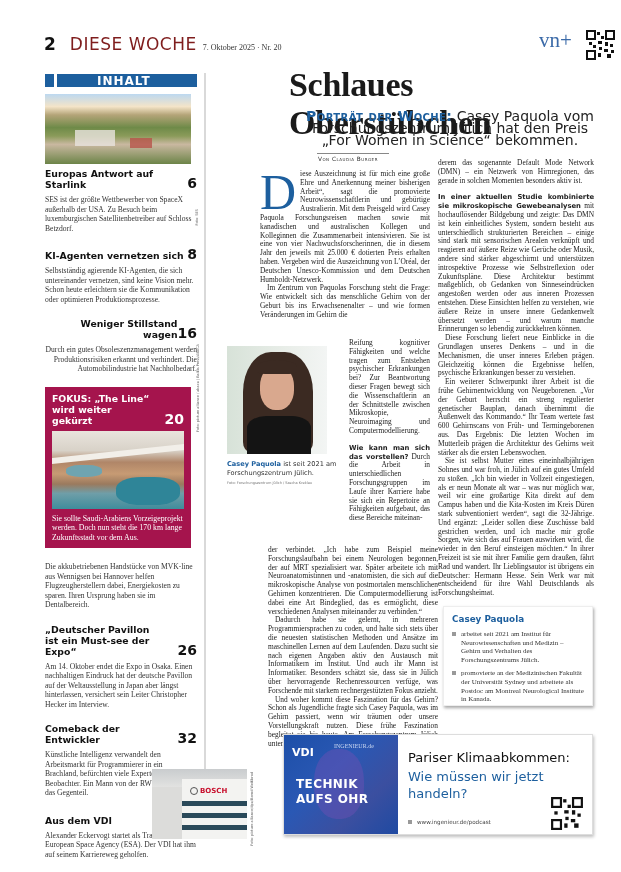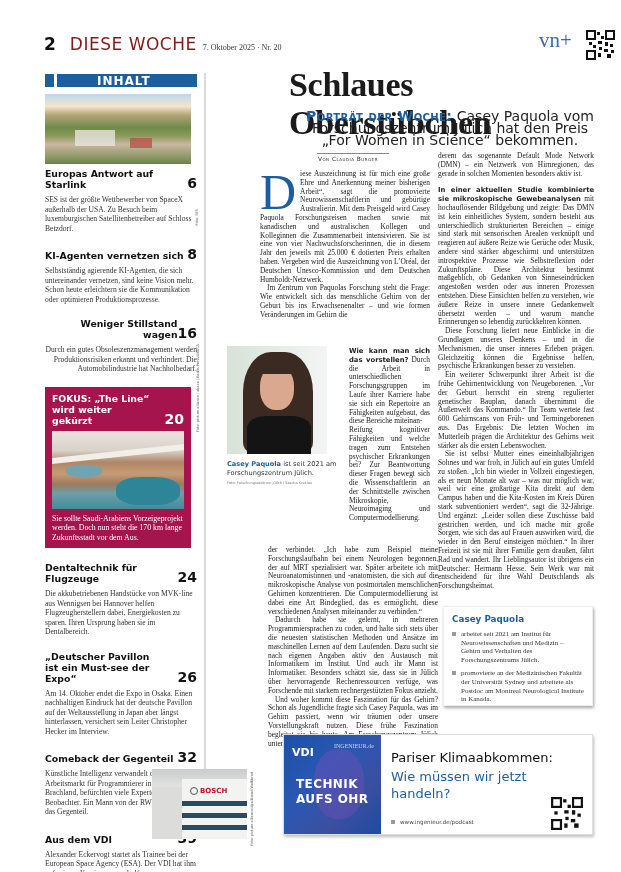--- a/index.html
+++ b/index.html
@@ -73,21 +73,21 @@
   .cap .nm { color: #1d5f9e; font-weight: bold; }
   .cap-credit { position: absolute; left: 227px; top: 481px; font-family: "DejaVu Sans", sans-serif; font-size: 3.5px; color: #777; }
 
   .infobox { position: absolute; left: 443px; top: 606px; width: 150px; height: 100px; background: #fff; box-shadow: 1px 2px 3px rgba(0,0,0,0.35); border: 1px solid #eee; padding: 7px 8px; }
   .infobox .ib-title { font-family: "DejaVu Sans", sans-serif; font-weight: bold; font-size: 8.8px; color: #1d5f9e; margin-bottom: 6px; }
   .infobox .ib-item { display: flex; font-family: "Liberation Serif", serif; font-size: 7px; line-height: 8.6px; color: #333; margin-bottom: 5px; }
   .infobox .bullet { width: 4px; height: 4px; background: #999; margin: 2px 5px 0 0; flex-shrink: 0; }
 
   
   .ad { position: absolute; left: 283px; top: 734px; width: 310px; height: 101px; border: 1px solid #ddd; box-shadow: 1px 2px 3px rgba(0,0,0,0.25); background: #fff; display: flex; }
-  .ad-left { width: 97px; height: 100%; background: linear-gradient(135deg, #1d4fa8 0%, #2a58b4 40%, #3b4fa0 70%, #1f4aa2 100%); position: relative; color: #fff; overflow: hidden; }
+  .ad-left { width: 114px; height: 100%; background: linear-gradient(135deg, #1d4fa8 0%, #2a58b4 40%, #3b4fa0 70%, #1f4aa2 100%); position: relative; color: #fff; overflow: hidden; }
   .ad-left .fig { position: absolute; left: 30px; top: 14px; width: 50px; height: 70px; border-radius: 45%; background: rgba(110,80,180,0.45); }
   .ad-left .vdi { position: absolute; left: 8px; top: 11px; font-family: "DejaVu Sans", sans-serif; font-weight: bold; font-size: 11px; }
   .ad-left .ing { position: absolute; left: 50px; top: 8px; font-family: "Liberation Serif", serif; font-size: 6px; color: #c9d6f0; }
   .ad-left .tk { position: absolute; left: 12px; top: 42px; font-family: "DejaVu Sans", sans-serif; font-weight: bold; font-size: 12px; line-height: 15px; letter-spacing: 0.4px; }
   .ad-right { flex: 1; position: relative; padding: 15px 16px 0 10px; }
   .ad-h1 { font-family: "DejaVu Sans", sans-serif; font-size: 13px; color: #111; }
   .ad-h2 { font-family: "DejaVu Sans", sans-serif; font-size: 13px; color: #1d5f9e; line-height: 17px; margin-top: 3px; }
   .ad-url { position: absolute; left: 10px; top: 84px; font-family: "DejaVu Sans", sans-serif; font-size: 5.6px; color: #444; display: flex; align-items: center; }
   .ad-url .sq { width: 4px; height: 4px; background: #999; margin-right: 5px; }
   .qr-ad { position: absolute; right: 8px; top: 62px; width: 34px; height: 33px; }
@@ -165,38 +165,34 @@
     <div class="fokus-photo">
       <div class="wall"></div>
         <div class="pool2"></div>
         <div class="pool"></div>
     </div>
     <div class="toc-desc">Sie sollte Saudi-Arabiens Vorzeigeprojekt werden. Doch nun steht die 170 km lange Zukunftsstadt vor dem Aus.</div>
   </div>
   <div class="credit-v" style="left:151px; top:270px;">Foto: picture alliance / abaca | Balkis Press/ABACA</div>
 
   <div class="toc-item" style="margin-top:14px;">
-    <div class="toc-head">
-      <span class="toc-title">Dentaltechnik für Flugzeuge</span>
-      <span class="toc-num">24</span>
-    </div>
     <div class="toc-desc">Die akkubetriebenen Handstücke von MVK-line aus Wennigsen bei Hannover helfen Flugzeugherstellern dabei, Energiekosten zu sparen. Ihren Ursprung haben sie im Dentalbereich.</div>
   </div>
 
   <div class="toc-item" style="margin-top:14px;">
     <div class="toc-head">
       <span class="toc-title" style="width:110px;">„Deutscher Pavillon ist ein Must-see der Expo“</span>
       <span class="toc-num">26</span>
     </div>
     <div class="toc-desc">Am 14. Oktober endet die Expo in Osaka. Einen nachhaltigen Eindruck hat der deutsche Pavillon auf der Weltausstellung in Japan aber längst hinterlassen, versichert sein Leiter Christopher Hecker im Interview.</div>
   </div>
 
   <div class="toc-item" style="margin-top:14px;">
     <div class="toc-head">
-      <span class="toc-title">Comeback der Gegenteil</span>
+      <span class="toc-title">Comeback der Entwickler</span>
       <span class="toc-num">32</span>
     </div>
     <div class="toc-desc">Künstliche Intelligenz verwandelt den Arbeitsmarkt für Programmierer in ein Brachland, befürchten viele Experten und Beobachter. Ein Mann von der RWTH glaubt an das Gegenteil.</div>
   </div>
 
   <div class="toc-item" style="margin-top:14px;">
     <div class="toc-head">
       <span class="toc-title">Aus dem VDI</span>
       <span class="toc-num">39</span>
     </div>
@@ -224,42 +220,42 @@
 <div class="byline-rule"></div>
 <div class="byline">Von Claudia Burger</div>
 
 <div class="col" style="left:260px; top:170px; width:170px;">
   <span class="dropcap">D</span>
   <p class="ni">iese Auszeichnung ist für mich eine große Ehre und Anerkennung meiner bisherigen Arbeit“, sagt die promovierte Neurowissenschaftlerin und gebürtige Australierin. Mit dem Preisgeld wird Casey Paquola Forschungsreisen machen sowie mit kanadischen und australischen Kollegen und Kolleginnen die Zusammenarbeit intensivieren. Sie ist eine von vier Nachwuchsforscherinnen, die in diesem Jahr den jeweils mit 25.000 € dotierten Preis erhalten haben. Vergeben wird die Auszeichnung von L’Oréal, der Deutschen Unesco-Kommission und dem Deutschen Humboldt-Netzwerk.</p>
   <p>Im Zentrum von Paquolas Forschung steht die Frage: Wie entwickelt sich das menschliche Gehirn von der Geburt bis ins Erwachsenenalter – und wie formen Veränderungen im Gehirn die</p>
 </div>
 
 <div class="col" style="left:349px; top:339px; width:81px;">
+  <p class="ni">Reifung kognitiver Fähigkeiten und welche tragen zum Entstehen psychischer Erkrankungen bei? Zur Beantwortung dieser Fragen bewegt sich die Wissenschaftlerin an der Schnittstelle zwischen Mikroskopie, Neuroimaging und Computermodellierung.</p>
   <p class="ni" style="margin-top:8px;"><b class="sans">Wie kann man sich das vorstellen?</b><span> Durch die Arbeit in unterschiedlichen Forschungsgruppen im Laufe ihrer Karriere habe sie sich ein Repertoire an Fähigkeiten aufgebaut, das diese Bereiche miteinan-</span></p>
-  <p class="ni">Reifung kognitiver Fähigkeiten und welche tragen zum Entstehen psychischer Erkrankungen bei? Zur Beantwortung dieser Fragen bewegt sich die Wissenschaftlerin an der Schnittstelle zwischen Mikroskopie, Neuroimaging und Computermodellierung.</p>
 </div>
 
 <div class="portrait">
   <div class="hair"></div>
     <div class="body"></div>
     <div class="face"></div>
     <div class="fringe"></div>
 </div>
 <div class="cap">
   <span class="nm">Casey Paquola</span><span> ist seit 2021 am Forschungszentrum Jülich.</span>
 </div>
 <div class="cap-credit">Foto: Forschungszentrum Jülich / Sascha Kreklau</div>
 
 <div class="col" style="left:268px; top:502px; width:170px;margin-top:44px;">
   <p class="ni">der verbindet. „Ich habe zum Beispiel meine Forschungslaufbahn bei einem Neurologen begonnen, der auf MRT spezialisiert war. Später arbeitete ich mit Neuroanatomistinnen und -anatomisten, die sich auf die mikroskopische Analyse von postmortalen menschlichen Gehirnen konzentrieren. Die Computermodellierung ist dabei eine Art Bindeglied, das es ermöglicht, diese verschiedenen Analysen miteinander zu verbinden.“</p>
   <p>Dadurch habe sie gelernt, in mehreren Programmiersprachen zu coden, und halte sich stets über die neuesten statistischen Methoden und Ansätze im maschinellen Lernen auf dem Laufenden. Dazu sucht sie nach eigenen Angaben aktiv den Austausch mit Informatikern im Institut. Und auch ihr Mann ist Informatiker. Besonders schätzt sie, dass sie in Jülich über hervorragende Rechenressourcen verfüge, was Forschende mit starkem rechnergestützten Fokus anzieht.</p>
   <p>Und woher kommt diese Faszination für das Gehirn? Schon als Jugendliche fragte sich Casey Paquola, was im Gehirn passiert, wenn wir träumen oder unsere Vorstellungskraft nutzen. Diese frühe Faszination begleitet sie bis heute. Am Forschungszentrum Jülich untersuchte sie unter an-</p>
 </div>
 
-<div class="col" style="left:438px; top:152px; width:156px;">
+<div class="col" style="left:438px; top:159px; width:156px;">
   <p class="ni">derem das sogenannte Default Mode Network (DMN) – ein Netzwerk von Hirnregionen, das gerade in solchen Momenten besonders aktiv ist.</p>
   <p class="ni" style="margin-top:8px;"><b class="sans">In einer aktuellen Studie kombinierte sie mikroskopische Gewebeanalysen</b><span> mit hochauflösender Bildgebung und zeigte: Das DMN ist kein einheitliches System, sondern besteht aus unterschiedlich strukturierten Bereichen – einige sind stark mit sensorischen Arealen verknüpft und reagieren auf äußere Reize wie Gerüche oder Musik, andere sind stärker abgeschirmt und unterstützen introspektive Prozesse wie Selbstreflexion oder Zukunftspläne. Diese Architektur bestimmt maßgeblich, ob Gedanken von Sinneseindrücken angestoßen werden oder aus inneren Prozessen entstehen. Diese Einsichten helfen zu verstehen, wie äußere Reize in unsere innere Gedankenwelt übersetzt werden – und warum manche Erinnerungen so lebendig zurückkehren können.</span></p>
   <p>Diese Forschung liefert neue Einblicke in die Grundlagen unseres Denkens – und in die Mechanismen, die unser inneres Erleben prägen. Gleichzeitig können die Ergebnisse helfen, psychische Erkrankungen besser zu verstehen.</p>
   <p>Ein weiterer Schwerpunkt ihrer Arbeit ist die frühe Gehirnentwicklung von Neugeborenen. „Vor der Geburt herrscht ein streng regulierter genetischer Bauplan, danach übernimmt die Außenwelt das Kommando.“ Ihr Team wertete fast 600 Gehirnscans von Früh- und Termingeborenen aus. Das Ergebnis: Die letzten Wochen im Mutterleib prägen die Architektur des Gehirns weit stärker als die ersten Lebenswochen.</p>
   <p>Sie ist selbst Mutter eines eineinhalbjährigen Sohnes und war froh, in Jülich auf ein gutes Umfeld zu stoßen. „Ich bin wieder in Vollzeit eingestiegen, als er neun Monate alt war – was nur möglich war, weil wir eine großartige Kita direkt auf dem Campus haben und die Kita-Kosten im Kreis Düren stark subventioniert werden“, sagt die 32-Jährige. Und ergänzt: „Leider sollen diese Zuschüsse bald gestrichen werden, und ich mache mir große Sorgen, wie sich das auf Frauen auswirken wird, die wieder in den Beruf einsteigen möchten.“ In ihrer Freizeit ist sie mit ihrer Familie gern draußen, fährt Rad und wandert. Ihr Lieblingsautor ist übrigens ein Deutscher: Hermann Hesse. Sein Werk war mit entscheidend für ihre Wahl Deutschlands als Forschungsheimat.</p>
 </div>
 
 <div class="infobox">
   <div class="ib-title">Casey Paquola</div>
   <div class="ib-item">

